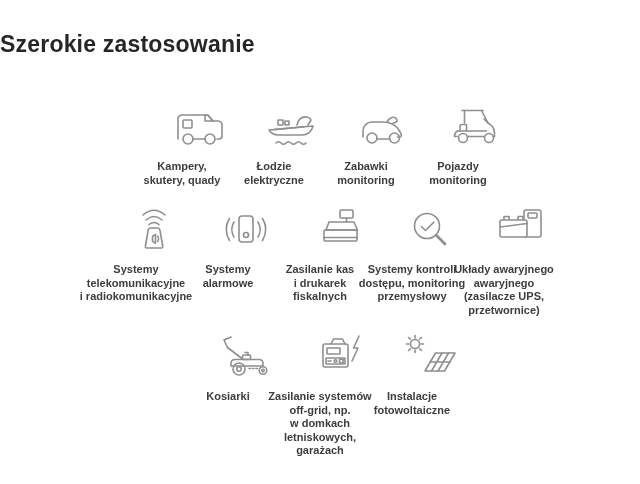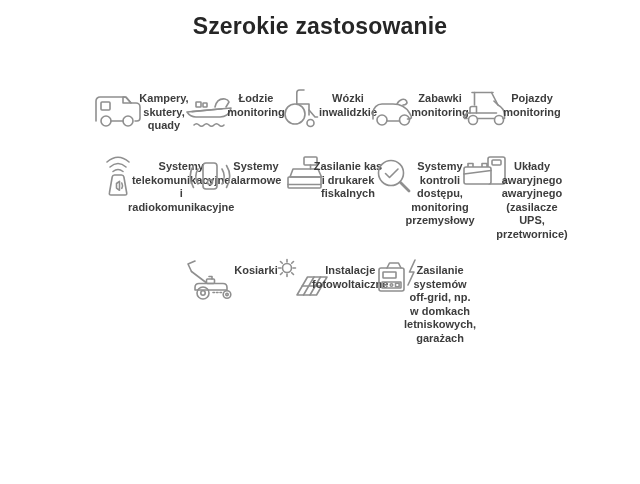--- a/index.html
+++ b/index.html
@@ -1,28 +1,28 @@
 <!DOCTYPE html>
 <html><head>
 <meta charset="utf-8">
 <style>
   html,body{margin:0;padding:0;}
   body{
     width:640px;height:484px;background:#ffffff;overflow:hidden;
     font-family:"Liberation Sans", sans-serif;
   }
   .page-title{
-    margin:13px 0 0 0;text-align:center;
+    margin:31px 0 0 0;
     font-size:23px;font-weight:700;color:#262626;letter-spacing:.2px;
   }
   .row{display:flex;justify-content:center;}
   .row-1{margin-top:44px;}
   .row-2{margin-top:18px;}
   .row-3{margin-top:15px;}
-  .item{width:92px;display:flex;flex-direction:row;align-items:flex-start;}
+  .item{width:92px;display:flex;flex-direction:column;align-items:flex-end;}
   .icon-box{height:50px;display:flex;align-items:center;justify-content:center;}
   .item-label{
     margin:8px -18px 0;width:128px;
     font-size:11px;line-height:13.5px;font-weight:600;color:#3d3d3d;
     text-align:center;white-space:pre-line;
   }
   svg{display:block;}
   svg *{stroke:#8f8f8f;fill:none;stroke-width:1.6;stroke-linecap:round;stroke-linejoin:round;}
   svg .thick{stroke-width:2.8;}
   svg .mask{fill:#ffffff;}
@@ -54,36 +54,23 @@
       <svg width="56" height="48" viewBox="0 0 56 48">
         <path d="M5 27 l44-4 c-1.2 6-5.8 9-11 9 H14 c-4 0-7-2-9-5 z"></path>
         <path d="M10 26.6 l30-2.8"></path>
         <rect x="14" y="17" width="5" height="5" rx=".5"></rect>
         <rect x="21" y="18" width="4" height="4" rx=".5"></rect>
         <path d="M33 22 q2-9 10-8 q3 .5 4 3 l-3 5"></path>
         <path d="M12 40 q2.5-2.5 5 0 t5 0 t5 0 t5 0 t5 0 t5 0"></path>
       </svg>
     </div>
     <div class="item-label">Łodzie
-monitoring</div>
-  </div>
-
-  <div class="item">
-    <div class="icon-box">
-      <svg width="56" height="48" viewBox="0 0 56 48">
-        <path d="M30 5 h-4.5 c-1.6 0-2.7 1.1-2.7 2.7 V19"></path>
-        <path d="M22.8 19 H35 v11"></path>
-        <path d="M35 25 l6 7 h2.5"></path>
-        <circle cx="21" cy="29" r="10"></circle>
-        <circle cx="36.5" cy="38" r="3.5"></circle>
-      </svg>
-    </div>
-    <div class="item-label">Wózki
-inwalidzkie</div>
-  </div>
+elektryczne</div>
+  </div>
+
 
   <div class="item">
     <div class="icon-box">
       <svg width="56" height="48" viewBox="0 0 56 48">
         <path d="M7 34 v-6 c0-5 4-9 9-9 h11 c7.5 0 13.5 3.8 16.5 9 l1.6 2.8 c.9 1.6-.2 3.2-2 3.2 h-1.6"></path>
         <path d="M31 19 c2.5-5 7.5-6 9.5-3 c1.4 2.2-.8 4-3.5 4"></path>
         <path d="M21 36 h12.5"></path>
         <circle cx="16" cy="35" r="5"></circle>
         <circle cx="38.5" cy="35" r="5"></circle>
       </svg>
@@ -209,43 +196,43 @@
         <circle cx="45" cy="38.5" r="1.2"></circle>
         <path d="M31 36.5 h1.5 M34.5 36.5 h1.5 M38 36.5 h1.5"></path>
       </svg>
     </div>
     <div class="item-label">Kosiarki</div>
   </div>
 
   <div class="item">
     <div class="icon-box">
       <svg width="56" height="50" viewBox="0 0 56 50">
-        <circle cx="13" cy="12" r="4.5"></circle>
-        <path d="M13 3.5 v2.5 M13 18 v2.5 M4.5 12 H7 M19 12 h2.5 M6.5 5.5 l1.8 1.8 M17.7 16.7 l1.8 1.8 M19.5 5.5 l-1.8 1.8 M8.3 16.7 l-1.8 1.8"></path>
-        <path d="M23 39 L33.5 21 H53 L42.5 39 z"></path>
-        <path d="M40 21 L29.5 39 M46.5 21 L36 39 M28.25 30 H47.75"></path>
-      </svg>
-    </div>
-    <div class="item-label">Instalacje
-fotowoltaiczne</div>
-  </div>
-
-  <div class="item">
-    <div class="icon-box">
-      <svg width="56" height="50" viewBox="0 0 56 50">
         <path d="M21 12 l2.5-5 h9 l2.5 5"></path>
         <rect x="13" y="12" width="25" height="23" rx="2"></rect>
         <rect x="17" y="16" width="13" height="6" rx=".5"></rect>
         <rect x="16" y="26" width="19" height="6" rx=".5"></rect>
         <path d="M18 29 h3"></path>
         <circle cx="25.5" cy="29" r="1.3"></circle>
         <rect x="29.5" y="27.2" width="3.6" height="3.6"></rect>
         <path d="M49 4 L43.5 16 h4.5 L42 29"></path>
       </svg>
     </div>
     <div class="item-label">Zasilanie systemów
 off-grid, np.
 w domkach
 letniskowych,
 garażach</div>
   </div>
 
+  <div class="item">
+    <div class="icon-box">
+      <svg width="56" height="50" viewBox="0 0 56 50">
+        <circle cx="13" cy="12" r="4.5"></circle>
+        <path d="M13 3.5 v2.5 M13 18 v2.5 M4.5 12 H7 M19 12 h2.5 M6.5 5.5 l1.8 1.8 M17.7 16.7 l1.8 1.8 M19.5 5.5 l-1.8 1.8 M8.3 16.7 l-1.8 1.8"></path>
+        <path d="M23 39 L33.5 21 H53 L42.5 39 z"></path>
+        <path d="M40 21 L29.5 39 M46.5 21 L36 39 M28.25 30 H47.75"></path>
+      </svg>
+    </div>
+    <div class="item-label">Instalacje
+fotowoltaiczne</div>
+  </div>
+
 </div>
 
 </body></html>

